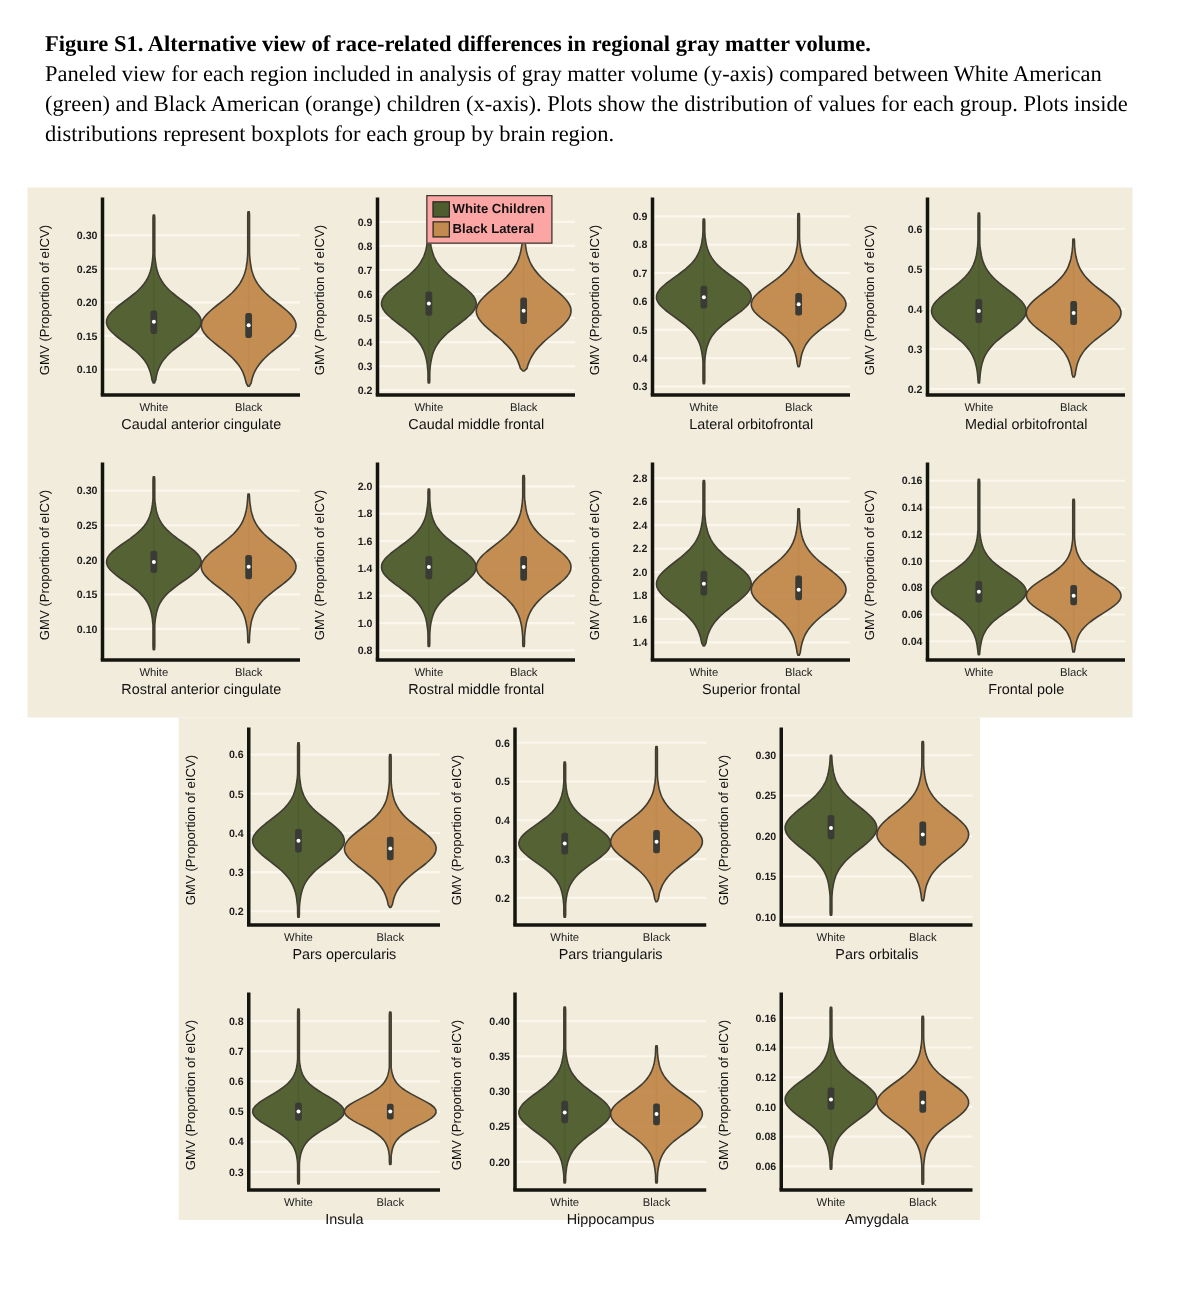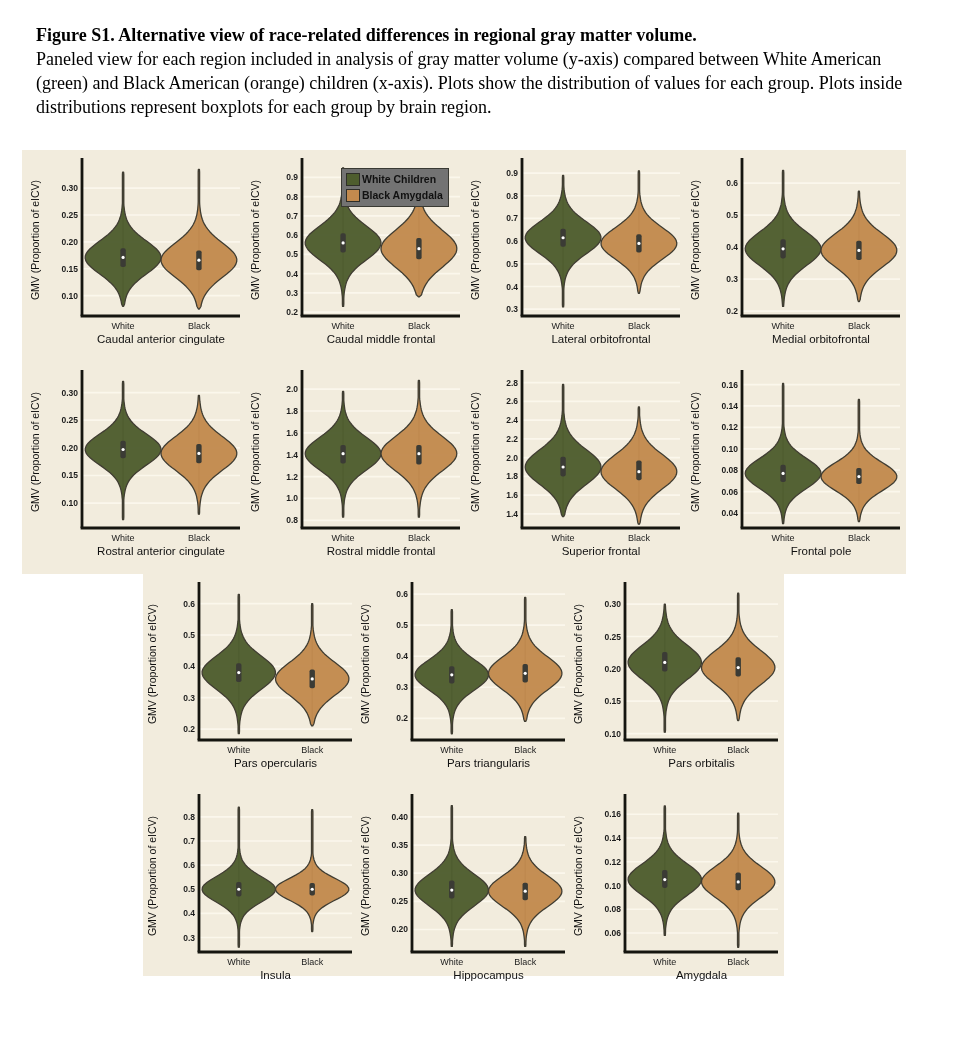--- a/index.html
+++ b/index.html
@@ -4,22 +4,22 @@
 <style>
   html,body{margin:0;padding:0;background:#ffffff;}
   body{width:963px;height:1044px;position:relative;font-family:"Liberation Sans",sans-serif;}
   .caption{position:absolute;left:36px;top:24px;width:886px;font-family:"Liberation Serif",serif;
            font-size:18px;line-height:1.33;color:#000;}
   .cap-bold{font-weight:bold;display:block;}
   .fig-area{position:absolute;left:0;top:144px;width:963px;height:860px;}
   .cream{position:absolute;background:#f2ecdd;}
   .panel{position:absolute;}
   svg text{font-family:"Liberation Sans",sans-serif;}
-  .legend{position:absolute;left:341px;top:156px;background:#737373;border:1.6px solid #3a3a33;
-          padding:2px 5px 3px 4px;z-index:5;margin-top:12px;}
+  .legend{position:absolute;left:341px;top:156px;background:#fca5a5;border:1.6px solid #3a3a33;
+          padding:2px 5px 3px 4px;z-index:5;}
   .legend-row{display:flex;align-items:center;gap:2px;height:16px;}
   .legend-swatch{width:12px;height:11px;border:1.2px solid #2e2e28;display:inline-block;}
   .legend-label{font-size:10.5px;font-weight:bold;color:#111;white-space:nowrap;}
 </style>
 </head>
 <body>
 
 <div class="caption">
   <span class="cap-bold">Figure S1. Alternative view of race-related differences in regional gray matter volume.</span><span>Paneled view for each region included in analysis of gray matter volume (y-axis) compared between White American (green) and Black American (orange) children (x-axis). Plots show the distribution of values for each group. Plots inside distributions represent boxplots for each group by brain region.</span>
 </div>
@@ -421,15 +421,15 @@
       </svg></div>
   </div>
 
 <div class="legend">
   <div class="legend-row">
     <span class="legend-swatch" style="background: rgb(78, 93, 46);"></span>
     <span class="legend-label">White Children</span>
   </div>
   <div class="legend-row">
     <span class="legend-swatch" style="background: rgb(194, 138, 78);"></span>
-    <span class="legend-label">Black Amygdala</span>
+    <span class="legend-label">Black Lateral</span>
   </div>
 </div>
 
 </body></html>

